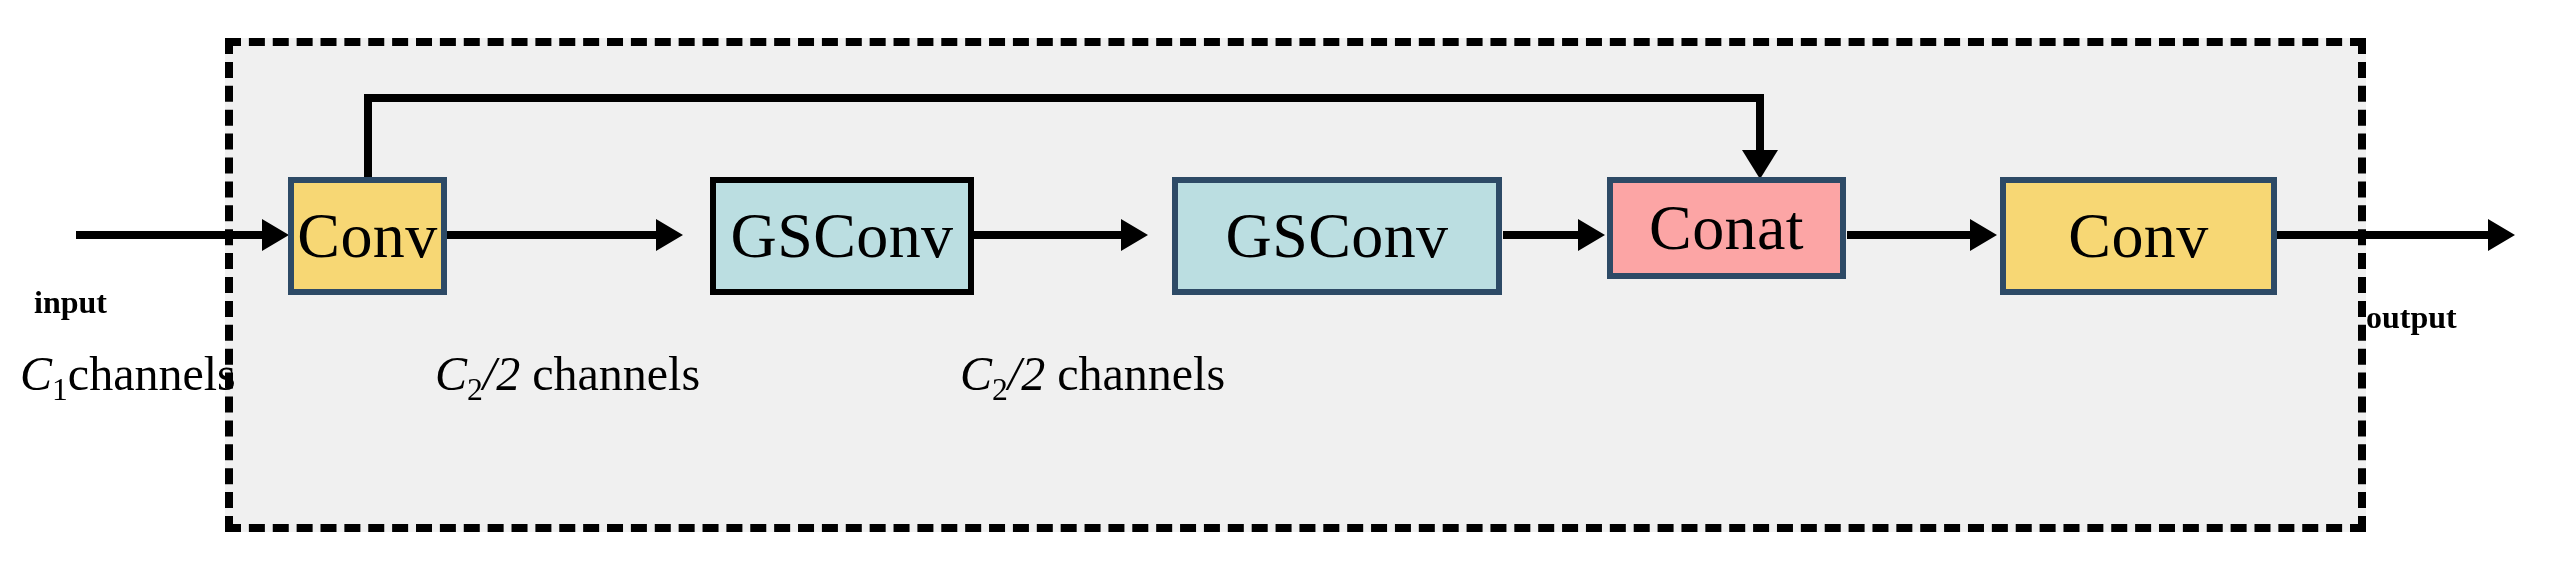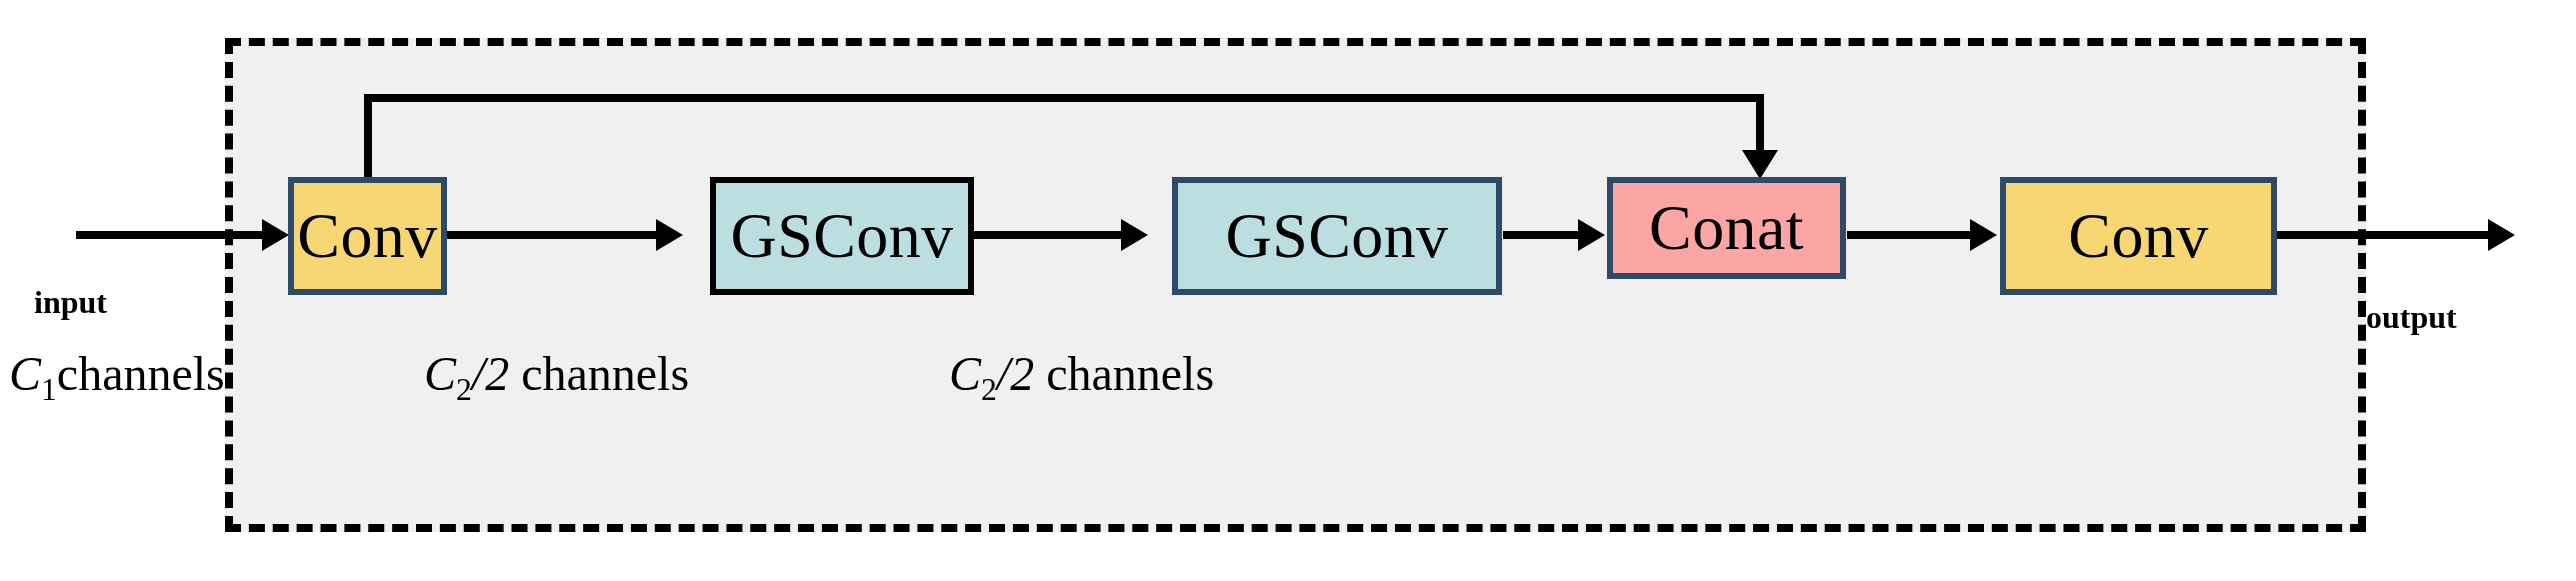--- a/index.html
+++ b/index.html
@@ -101,20 +101,21 @@
     color: #000000;
     white-space: nowrap;
     line-height: 1;
   }
   .lbl-bold {
     font-weight: bold;
     font-size: 32px;
   }
   .lbl-plain {
     font-size: 48px;
+    margin-left: 11px;
   }
   .mi { font-style: italic; }
   .mi sub {
     font-style: normal;
     font-size: 0.66em;
     vertical-align: -0.30em;
   }
 </style>
 </head>
 <body>

